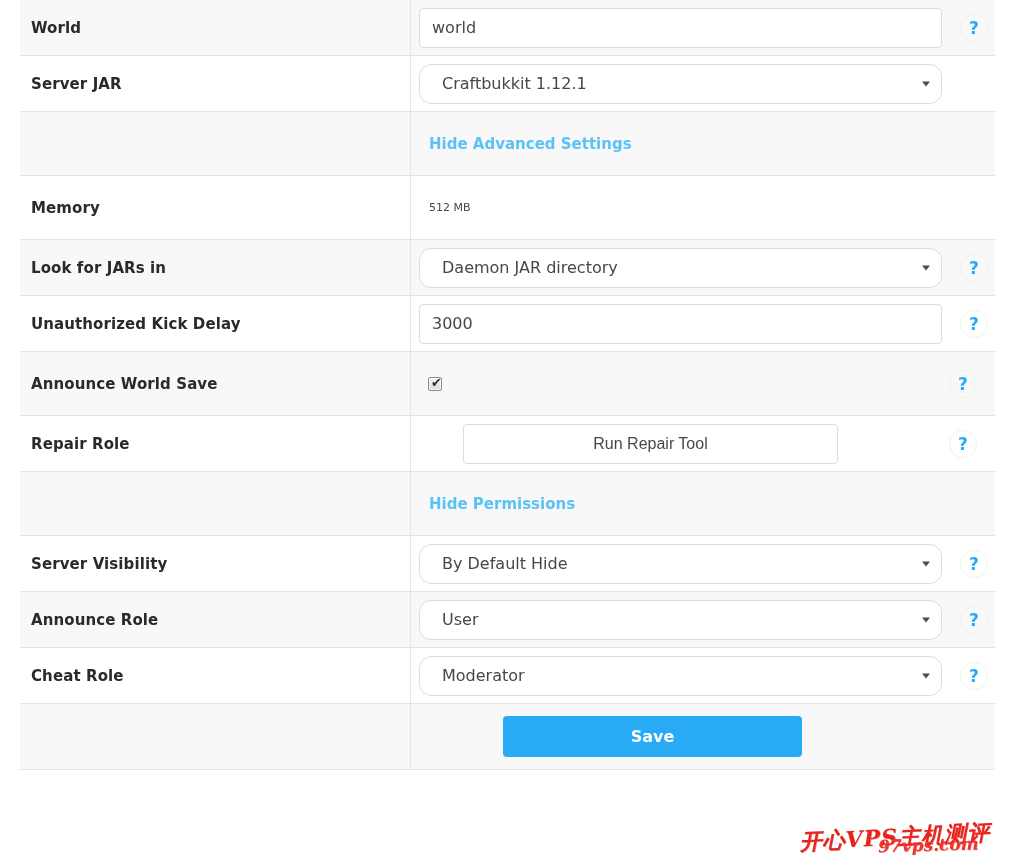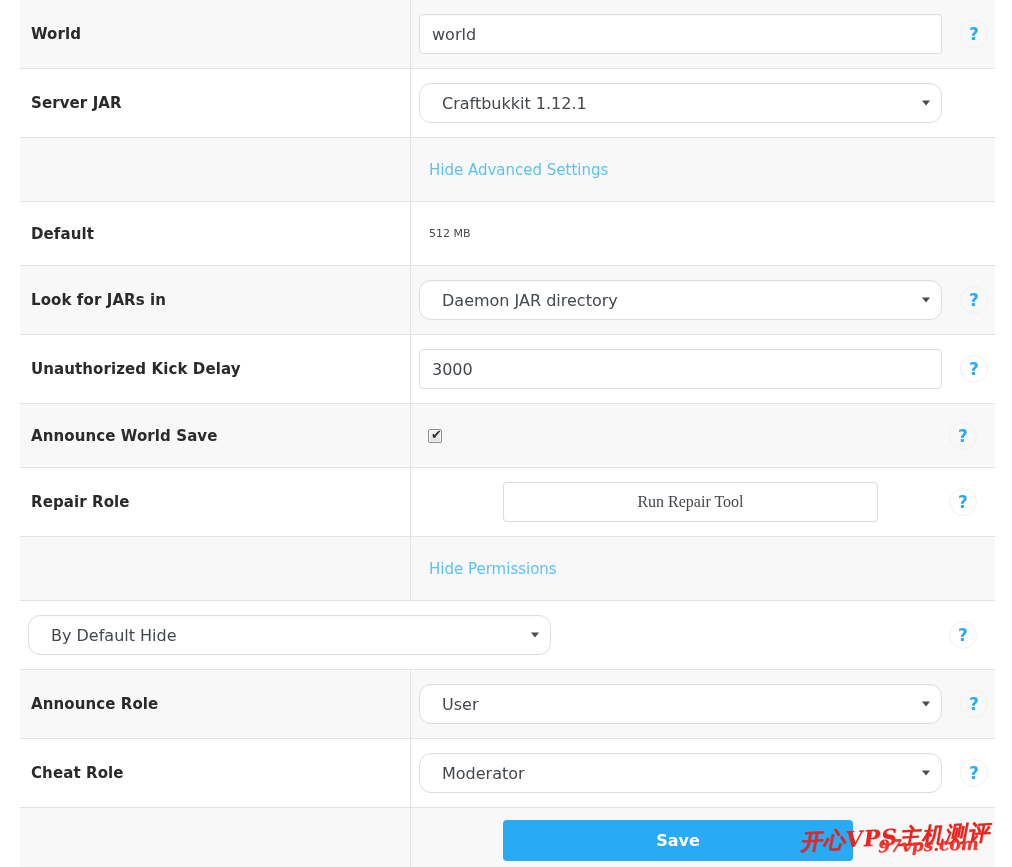--- a/index.html
+++ b/index.html
@@ -139,36 +139,36 @@
     font-size: 13px;
     line-height: 14px;
     color: #2f2f2f;
     font-family: "DejaVu Sans", sans-serif;
   }
 
   .tool-button {
     box-sizing: border-box;
     width: 375px;
     height: 40px;
-    margin-left: 84px;
+    margin-left: 44px;
     border: 1px solid #dcdcdc;
     border-radius: 4px;
     background: #ffffff;
-    font-family: Liberation Serif, serif;
+    font-family: Liberation Sans, sans-serif;
     font-size: 16px;
     color: #43484d;
     display: flex;
     align-items: center;
     justify-content: center;
     cursor: pointer;
   }
 
   .save-button {
     box-sizing: border-box;
-    width: 350px;
+    width: 299px;
     height: 41px;
     margin-left: 84px;
     border: none;
     border-radius: 4px;
     background: #29aaf4;
     font-family: "DejaVu Sans", sans-serif;
     font-size: 16px;
     font-weight: bold;
     color: #ffffff;
     display: flex;
@@ -176,40 +176,41 @@
     justify-content: center;
     cursor: pointer;
   }
 
   .toggle-link {
     font-size: 15px;
     color: #5bc2f5;
     text-decoration: none;
     padding-left: 10px;
     cursor: pointer;
+    font-weight: bold;
   }
 
   .help-icon {
     width: 26px;
     height: 26px;
     border-radius: 50%;
     border: 1px solid #f1f1f1;
     display: flex;
     align-items: center;
     justify-content: center;
     font-size: 17px;
     font-weight: bold;
     color: #29aaf4;
     font-family: "DejaVu Sans", sans-serif;
     cursor: pointer;
     background: transparent;
   }
 
   
-  .h-input   { height: 69px; }
+  .h-input   { height: 56px; }
   .h-toggle  { height: 64px; }
   .h-memory  { height: 64px; }
   .h-check   { height: 64px; }
   .h-save    { height: 66px; }
 
   .watermark {
     position: absolute;
     left: 800px;
     top: 822px;
     width: 212px;
@@ -267,21 +268,21 @@
   <div class="row stripe-a h-toggle">
     <div class="cell-label"></div>
     <div class="cell-control">
       <a class="toggle-link">Hide Advanced Settings</a>
     </div>
     <div class="cell-help"></div>
   </div>
 
   <div class="row stripe-b h-memory">
     <div class="cell-label">
-      <span class="label-text">Default</span>
+      <span class="label-text">Memory</span>
     </div>
     <div class="cell-control">
       <span class="plain-value">512 MB</span>
     </div>
     <div class="cell-help"></div>
   </div>
 
   <div class="row stripe-a h-input">
     <div class="cell-label">
       <span class="label-text">Look for JARs in</span>
@@ -337,20 +338,23 @@
 
   <div class="row stripe-a h-toggle">
     <div class="cell-label"></div>
     <div class="cell-control">
       <a class="toggle-link">Hide Permissions</a>
     </div>
     <div class="cell-help"></div>
   </div>
 
   <div class="row stripe-b h-input">
+    <div class="cell-label">
+      <span class="label-text">Server Visibility</span>
+    </div>
     <div class="cell-control">
       <div class="select-wrap">
         <div class="select-box">By Default Hide</div>
         <span class="select-caret"></span>
       </div>
     </div>
     <div class="cell-help">
       <span class="help-icon">?</span>
     </div>
   </div>

